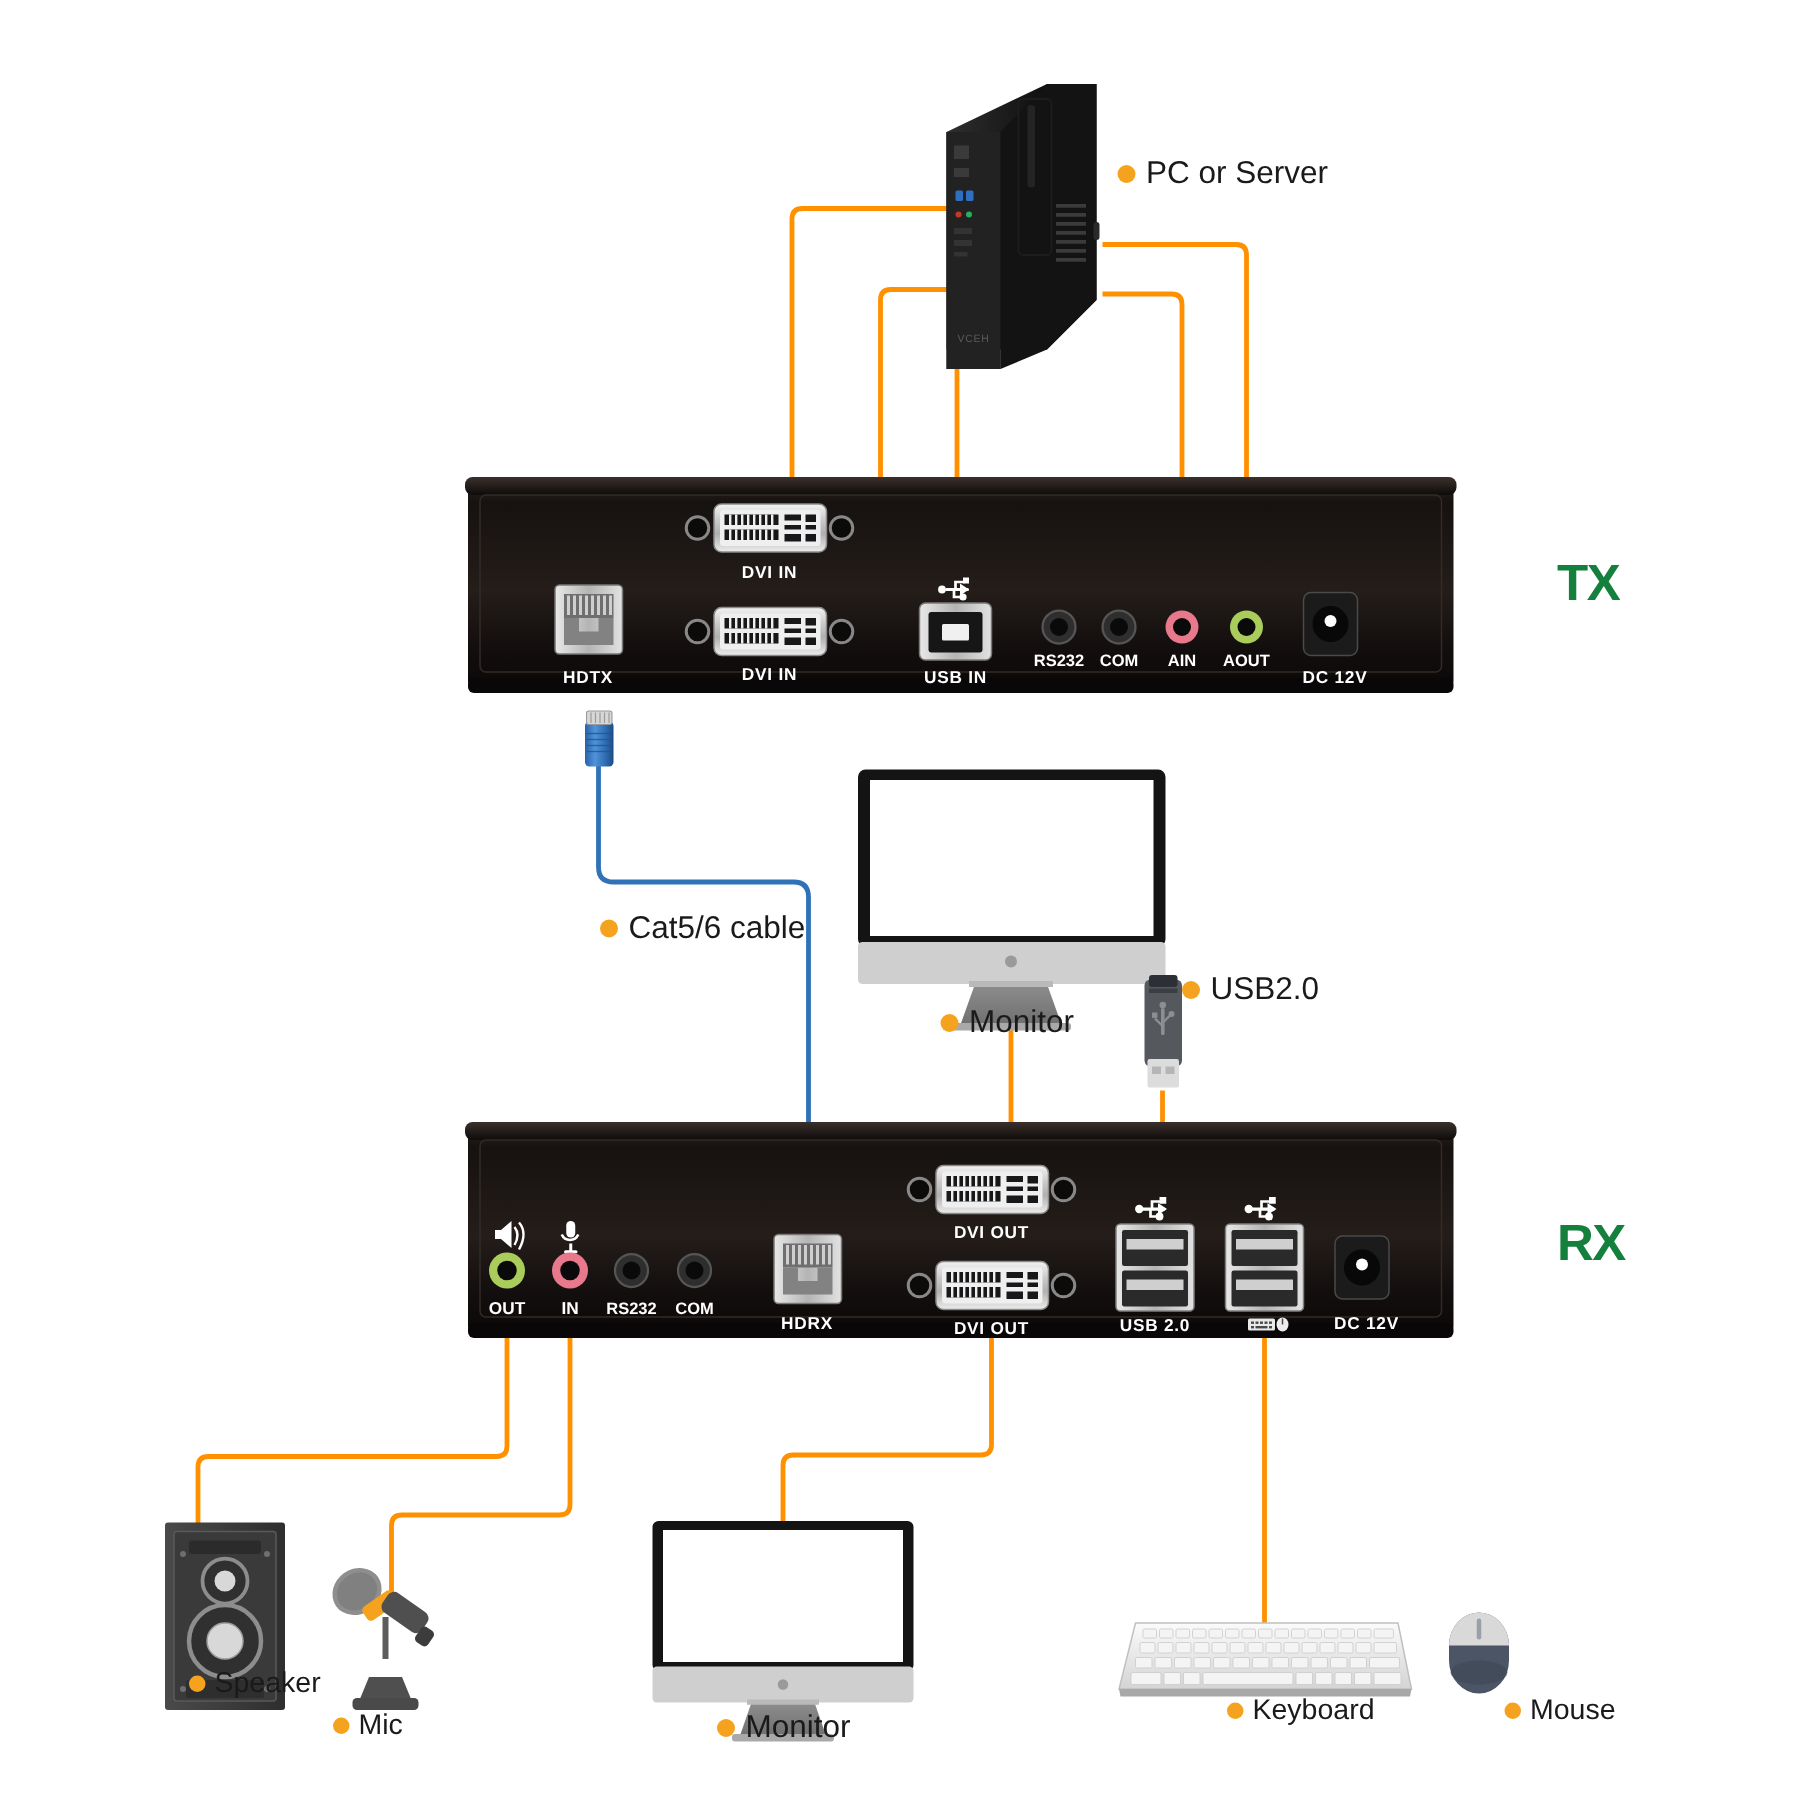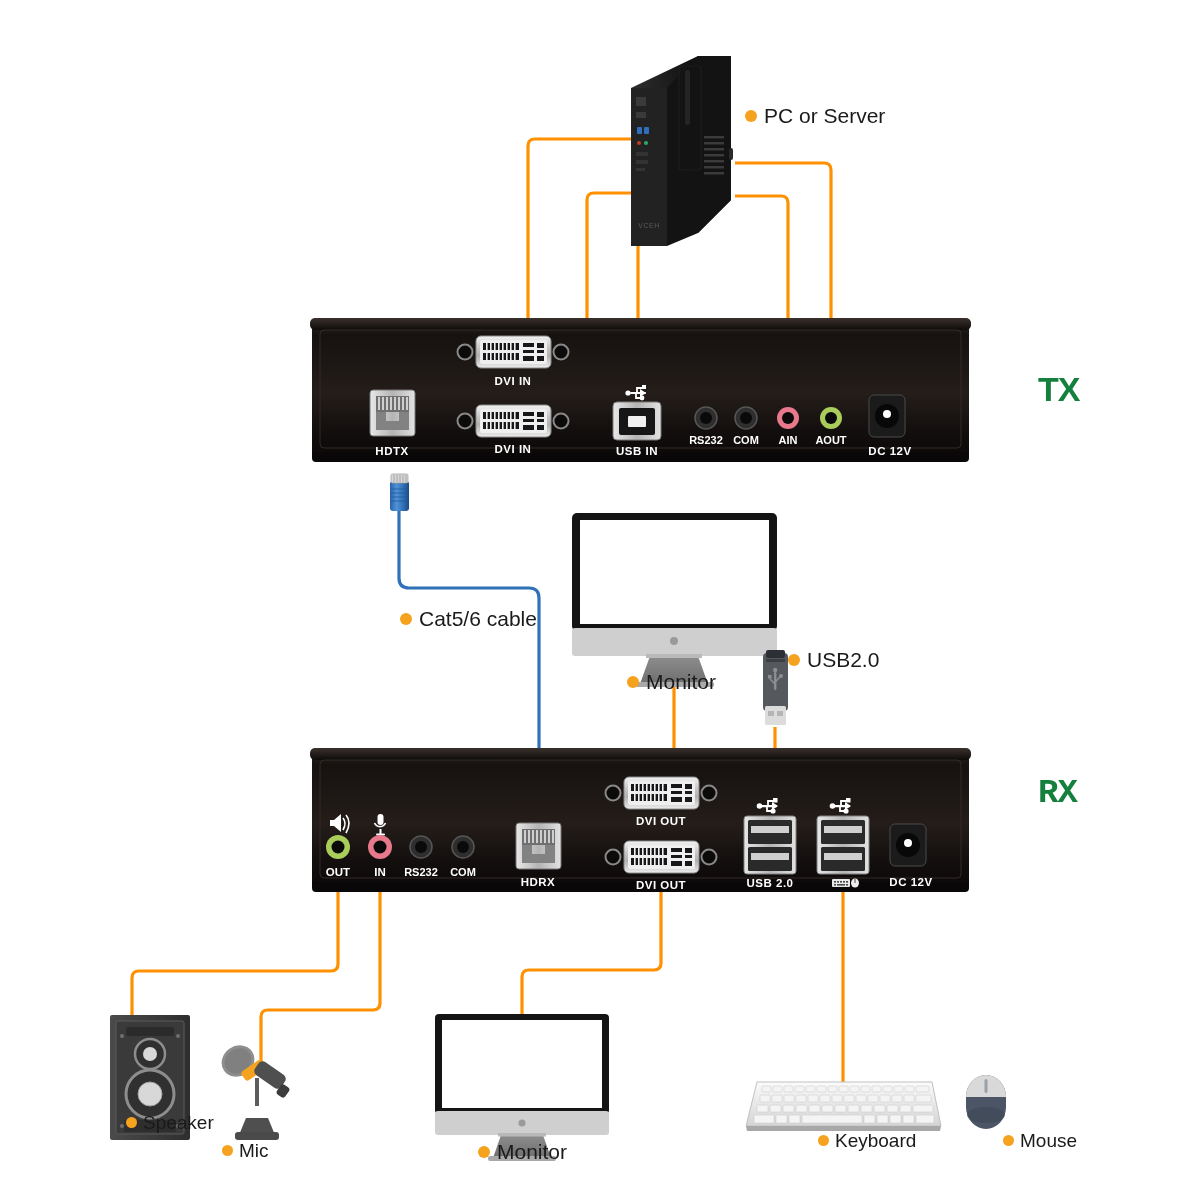--- a/index.html
+++ b/index.html
@@ -680,16 +680,16 @@
     <span class="dot"></span>
     <span class="txt">Keyboard</span>
   </div>
 
   <div class="lbl small" id="lbl-mouse" style="left: 1003px; top: 1131px;">
     <span class="dot"></span>
     <span class="txt">Mouse</span>
   </div>
 
   <div class="bigtag" id="tag-tx" style="left: 1038px; top: 370px;">TX</div>
-  <div class="bigtag" id="tag-rx" style="left: 1038px; top: 774px; font-family: Liberation Mono, monospace;">RX</div>
+  <div class="bigtag" id="tag-rx" style="left: 1038px; top: 810px;">RX</div>
 </div>
 
 </div>
 
 </body></html>

